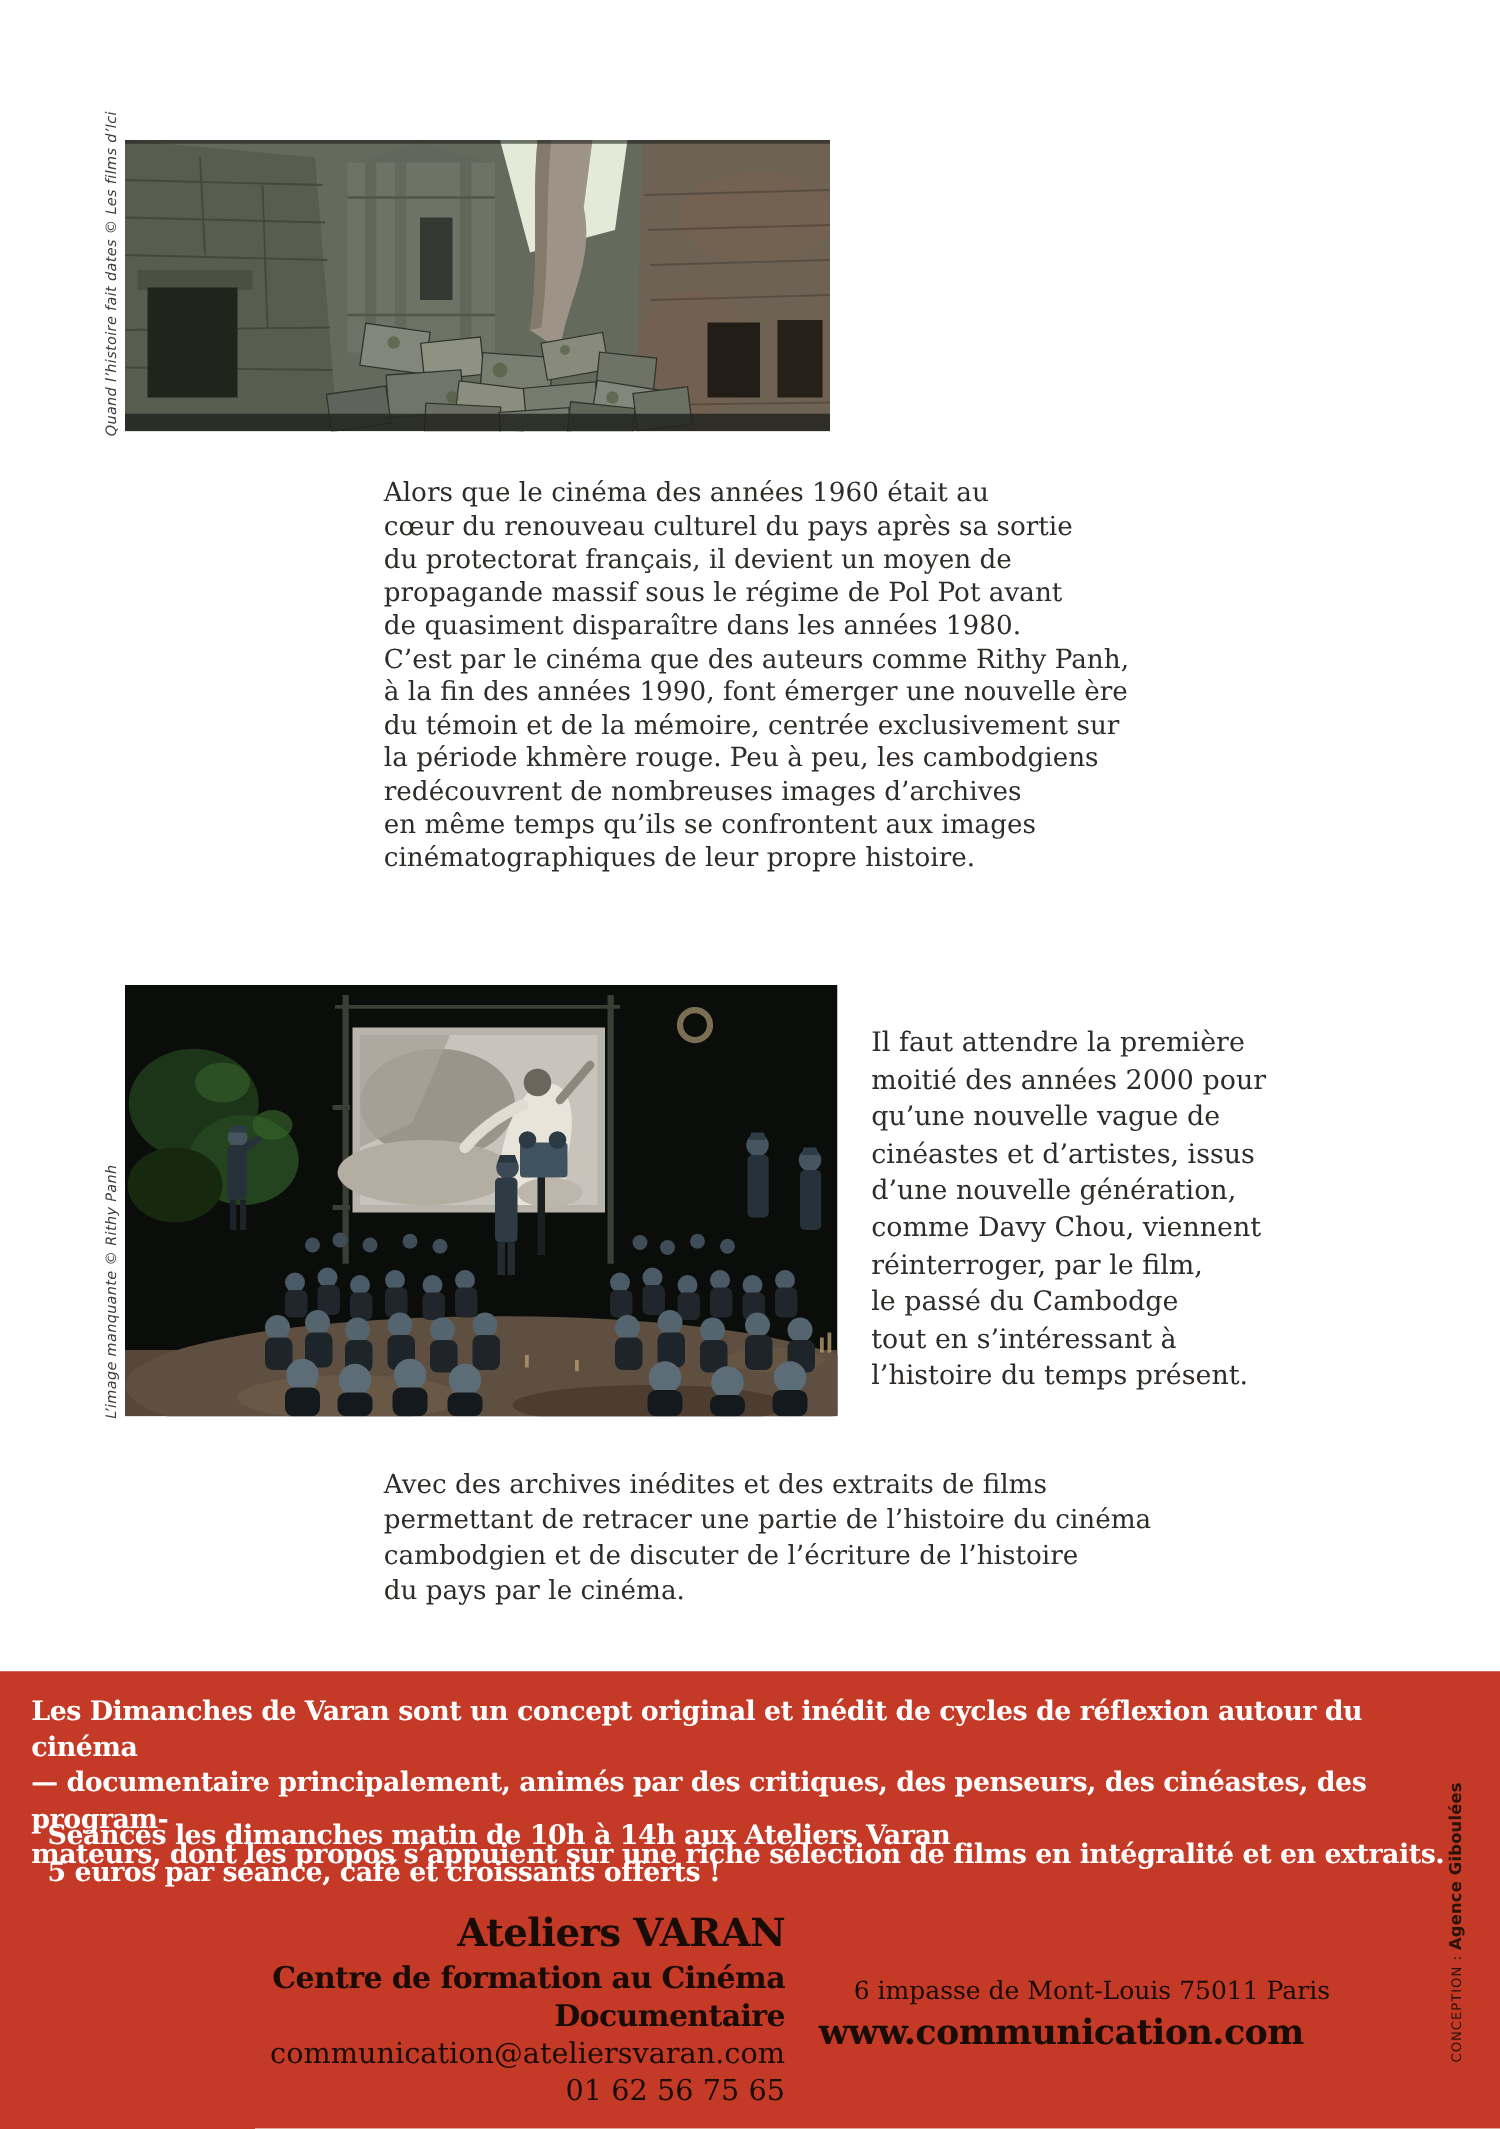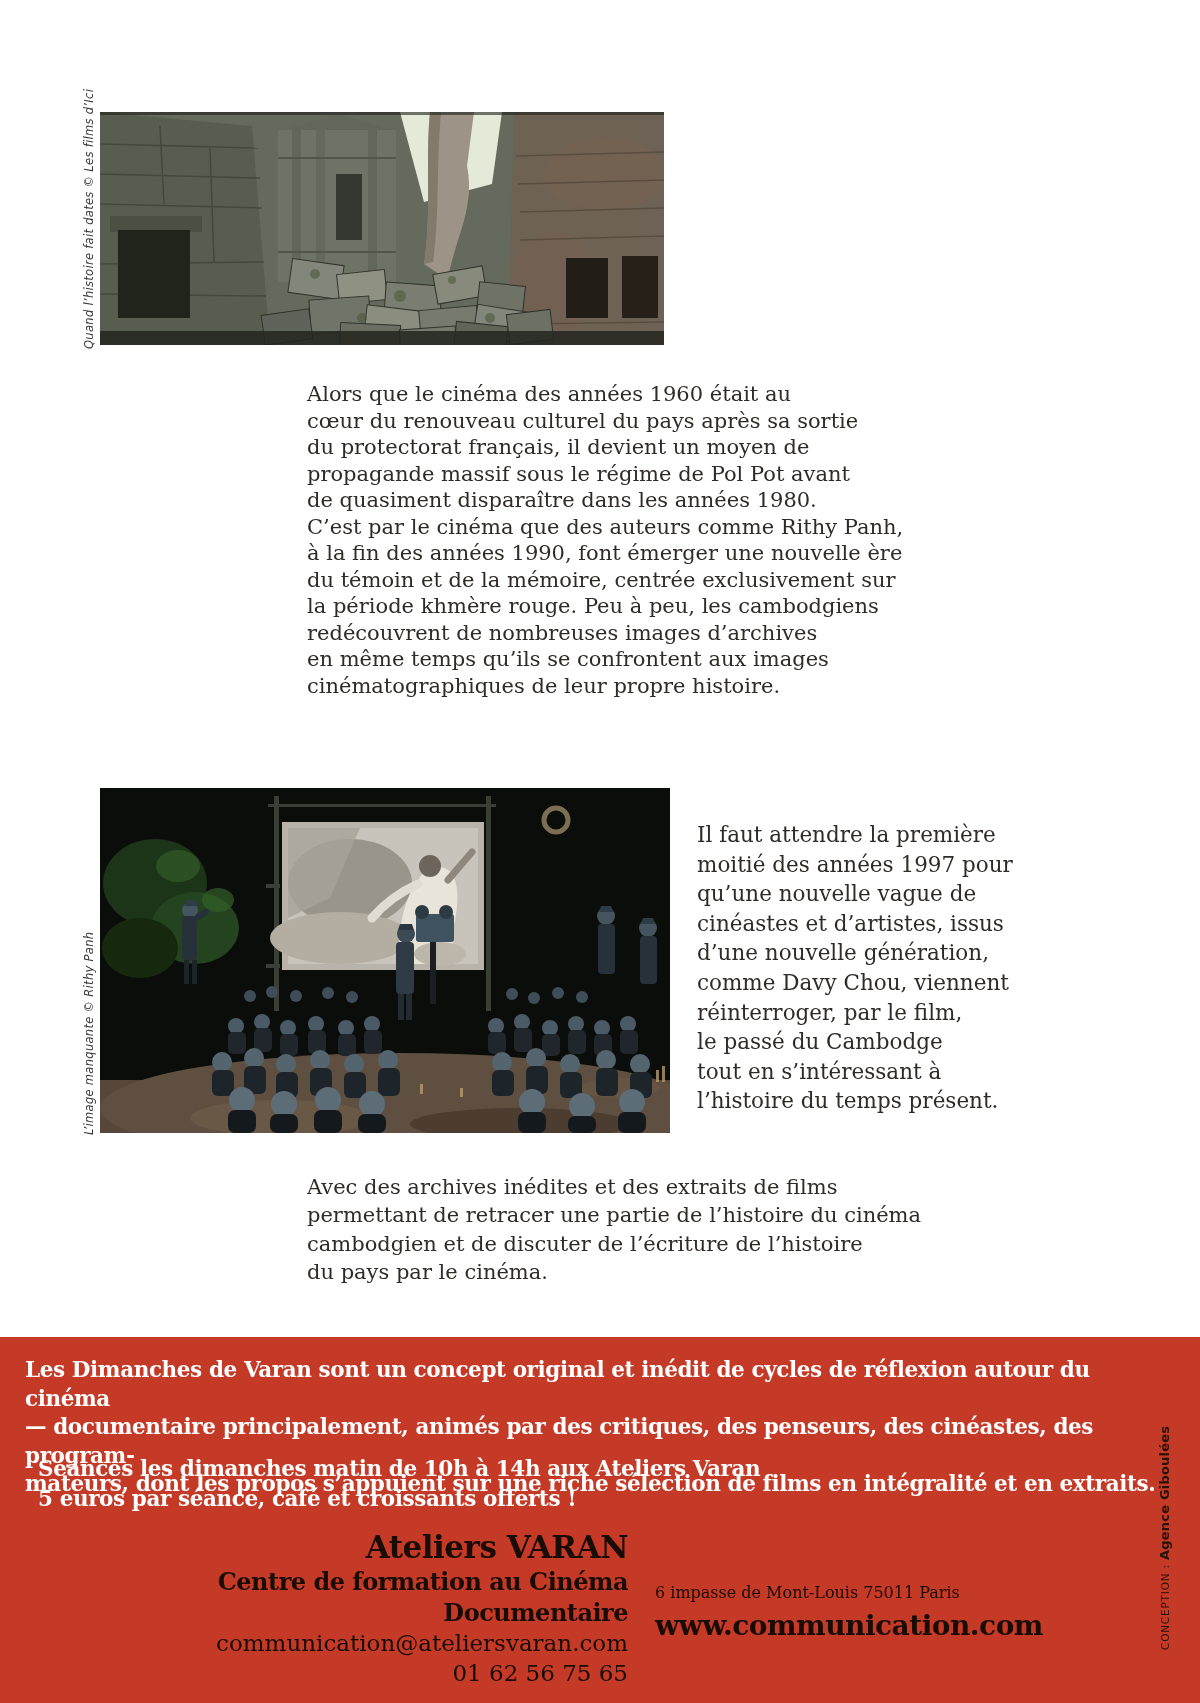--- a/index.html
+++ b/index.html
@@ -54,21 +54,21 @@
     text-align:right;color:#190c06;
   }
   .footer-left .org-name{font-size:31px;font-weight:bold;line-height:38px;letter-spacing:-0.5px;}
   .footer-left .org-subtitle{font-size:24px;font-weight:bold;line-height:31px;letter-spacing:-0.5px;}
   .footer-left .org-email{font-size:23px;line-height:30px;}
   .footer-left .org-phone{font-size:23px;line-height:30px;}
   .footer-right{
     position:absolute;left:655px;top:240px;width:490px;
     text-align:left;color:#190c06;
   }
-  .footer-right .addr{font-size:16px;line-height:31px;}
+  .footer-right .addr{font-size:20px;line-height:31px;margin-left:28px;}
   .footer-right .metro{font-size:24px;line-height:31px;}
   .footer-right .website{font-size:28px;font-weight:bold;line-height:36px;letter-spacing:-0.5px;}
   .vcredit{
     position:absolute;left:1154px;top:313px;
     transform-origin:0 0;transform:rotate(-90deg);
     white-space:nowrap;
     font-family:"DejaVu Sans", sans-serif;
     color:#2a1208;
   }
   .vcredit .credit-prefix{font-size:10.5px;letter-spacing:.8px;font-weight:normal;}
@@ -334,21 +334,21 @@
         <rect x="556" y="282" width="3" height="12"></rect>
           <rect x="562" y="278" width="3" height="16"></rect>
         <rect x="320" y="296" width="3" height="10"></rect>
           <rect x="360" y="300" width="3" height="9"></rect>
       </g>
     </g>
   </svg>
   <div class="vcaption" style="left:82px;top:1135px;">L’image manquante © Rithy Panh</div>
 
   <div class="body-par par-2 lines">Il faut attendre la première
-moitié des années 1997 pour
+moitié des années 2000 pour
 qu’une nouvelle vague de
 cinéastes et d’artistes, issus
 d’une nouvelle génération,
 comme Davy Chou, viennent
 réinterroger, par le film,
 le passé du Cambodge
 tout en s’intéressant à
 l’histoire du temps présent.</div>
 
   <div class="body-par par-3 lines">Avec des archives inédites et des extraits de films

